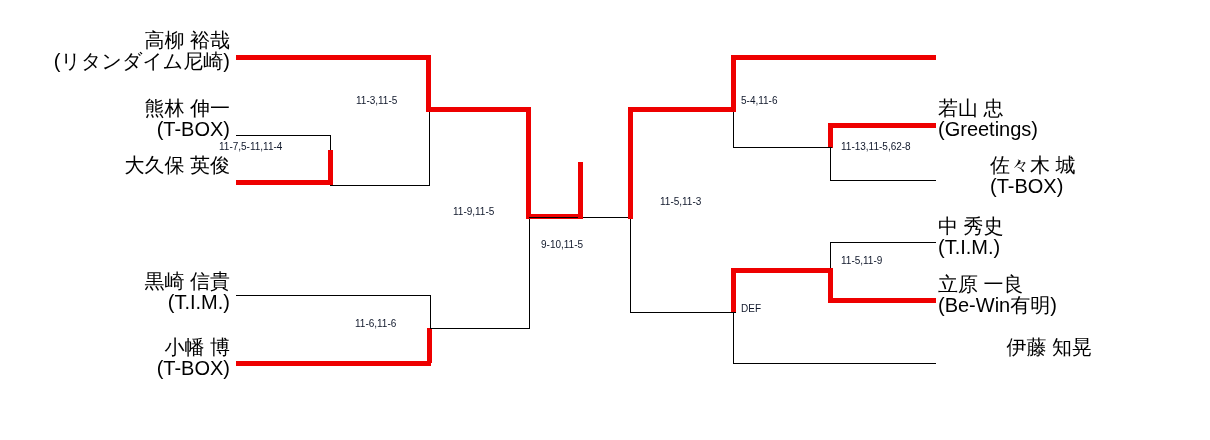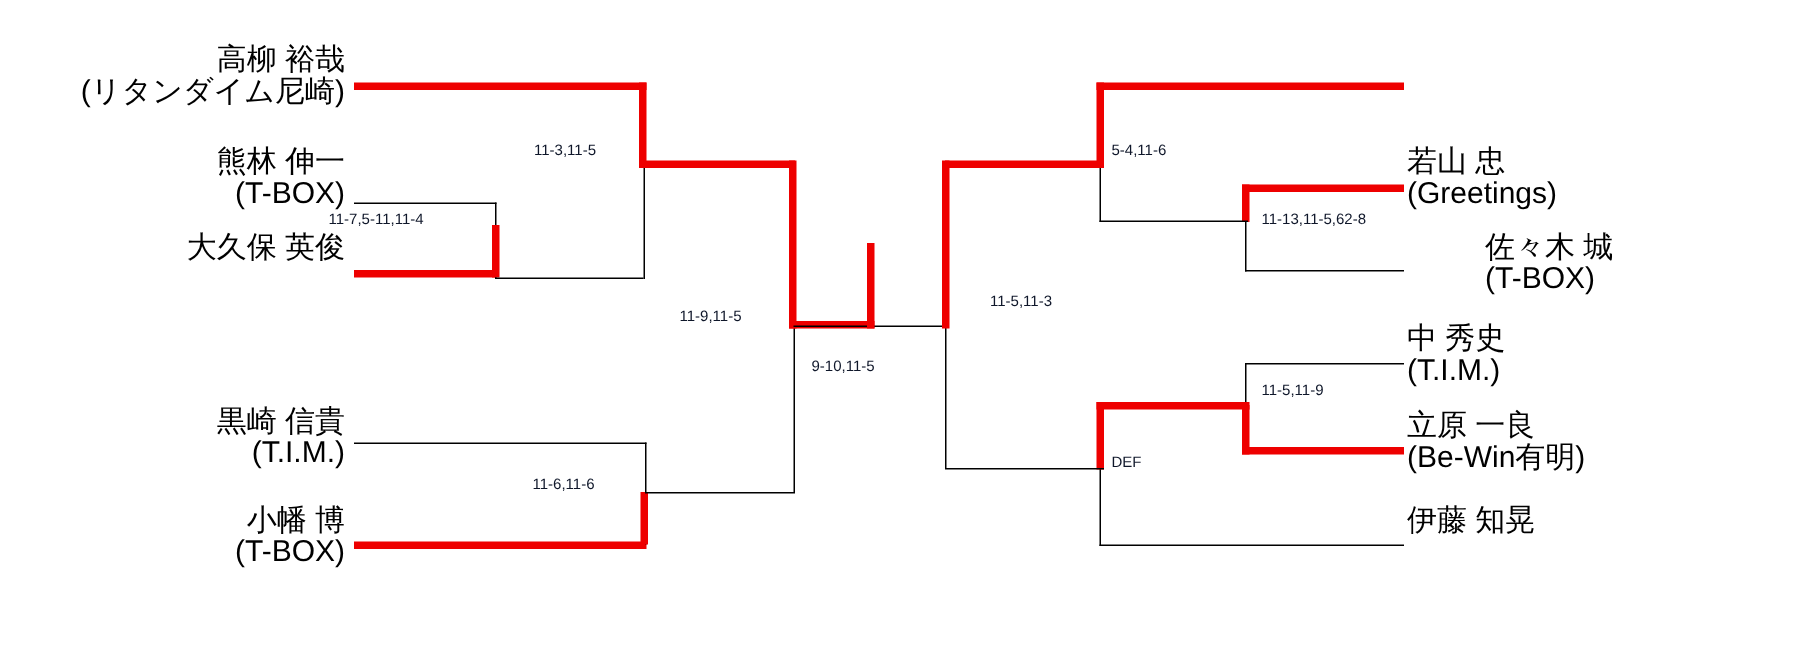--- a/index.html
+++ b/index.html
@@ -52,21 +52,21 @@
     <span class="tm">(T-BOX)</span>
   </div>
   <div class="lbl pr" style="left:938px;top:216px;">
     <span class="nm">中 秀史</span>
     <span class="tm">(T.I.M.)</span>
   </div>
   <div class="lbl pr" style="left:938px;top:274px;">
     <span class="nm">立原 一良</span>
     <span class="tm">(Be-Win有明)</span>
   </div>
-  <div class="lbl pr" style="left:938px;top:337px;">
+  <div class="lbl pr" style="left:892px;top:337px;text-align:right;">
     <span class="nm">伊藤 知晃</span>
   </div>
 
   <div class="ln h red" style="left:236px;top:55px;width:195px;"></div>
 
   <div class="ln h" style="left:236px;top:135px;width:95px;"></div>
 
   <div class="ln h red" style="left:236px;top:180px;width:95px;"></div>
 
   <div class="ln v" style="left:330px;top:135px;height:51px;"></div>

